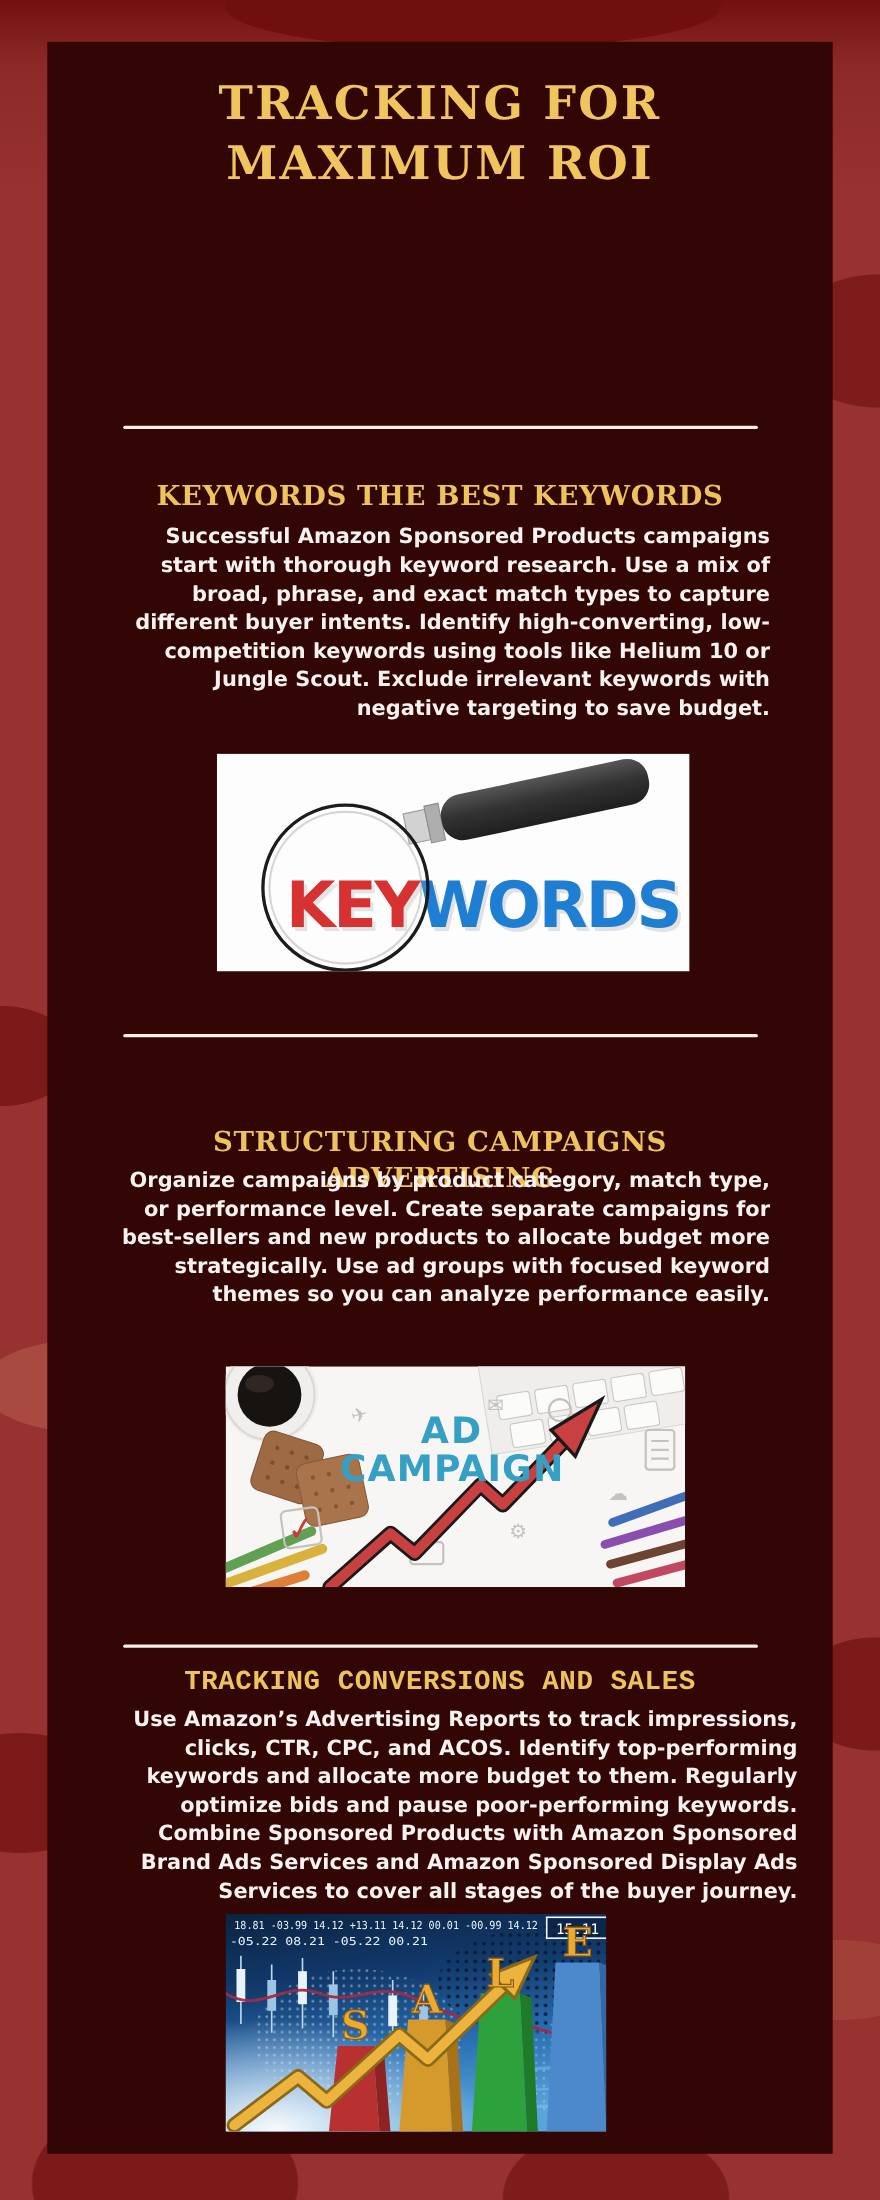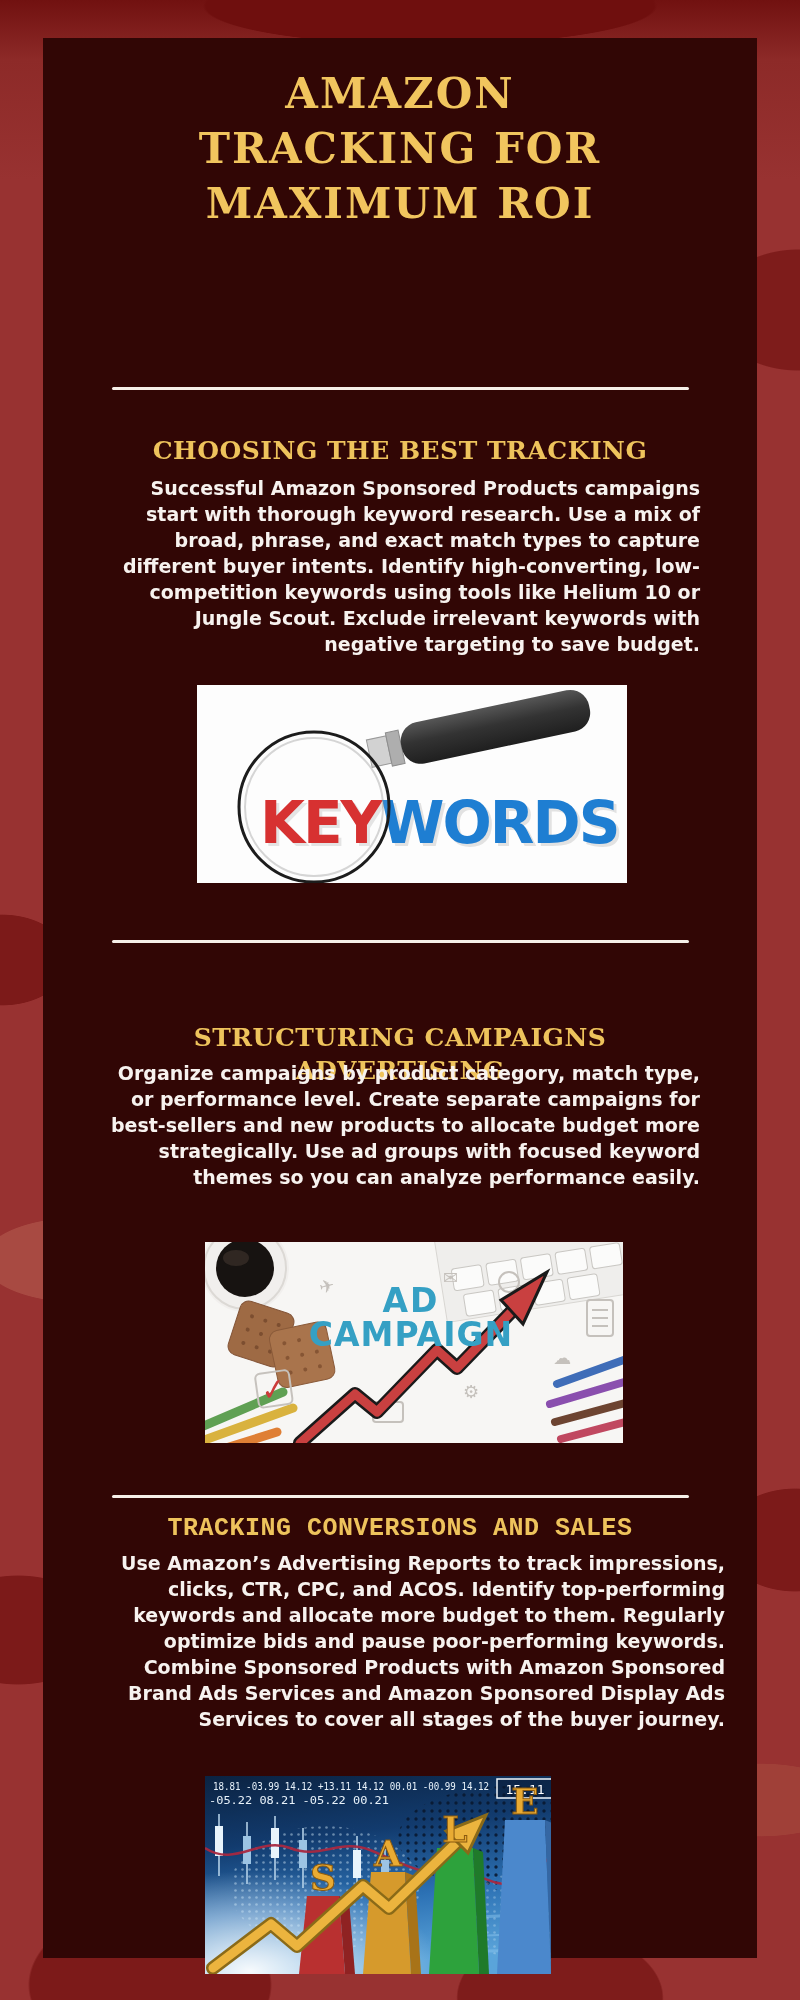--- a/index.html
+++ b/index.html
@@ -31,28 +31,27 @@
   .photo{position:absolute;overflow:hidden;}
   .photo svg{display:block;}
 </style>
 </head>
 <body>
 
 <div class="stage">
   <div class="card">
 
     <div class="abs title" style="top:28px;">
-      <div>AMAZON</div>
       <div>TRACKING FOR</div>
       <div>MAXIMUM ROI</div>
     </div>
 
     <div class="divider" style="top:349px;"></div>
     <div class="abs heading" style="top:396px;">
-      <div>CHOOSING THE BEST TRACKING</div>
+      <div>KEYWORDS THE BEST KEYWORDS</div>
     </div>
     <div class="para" style="top:437px;width:600px;">Successful Amazon Sponsored Products campaigns start with thorough keyword research. Use a mix of broad, phrase, and exact match types to capture different buyer intents. Identify high-converting, low-competition keywords using tools like Helium 10 or Jungle Scout. Exclude irrelevant keywords with negative targeting to save budget.</div>
 
     <div class="photo" style="top:647px;left:154px;width:430px;height:198px;">
       <svg width="430" height="203" viewBox="0 0 430 203">
         <defs>
           <linearGradient id="hg" x1="0" y1="0" x2="0" y2="1">
             <stop offset="0" stop-color="#565656"></stop>
               <stop offset=".45" stop-color="#333"></stop>
               <stop offset="1" stop-color="#1f1f1f"></stop>
@@ -169,21 +168,21 @@
         </g>
       </svg>
     </div>
 
     <div class="divider" style="top:1457px;"></div>
     <div class="abs heading" style="top:1474px;font-family:Liberation Mono, monospace;">
       <div>TRACKING CONVERSIONS AND SALES</div>
     </div>
     <div class="para" style="top:1512px;width:650px;">Use Amazon’s Advertising Reports to track impressions, clicks, CTR, CPC, and ACOS. Identify top-performing keywords and allocate more budget to them. Regularly optimize bids and pause poor-performing keywords. Combine Sponsored Products with Amazon Sponsored Brand Ads Services and Amazon Sponsored Display Ads Services to cover all stages of the buyer journey.</div>
 
-    <div class="photo" style="top:1702px;left:162px;width:346px;height:198px;margin-top:36px;">
+    <div class="photo" style="top:1702px;left:162px;width:346px;height:198px;">
       <svg width="418" height="198" viewBox="0 0 418 198">
         <defs>
           <linearGradient id="sbg" x1="0" y1="0" x2="0.25" y2="1">
             <stop offset="0" stop-color="#0b2342"></stop>
               <stop offset=".35" stop-color="#123b6e"></stop>
             <stop offset=".68" stop-color="#2c71b4"></stop>
               <stop offset="1" stop-color="#5aa4da"></stop>
           </linearGradient>
           <radialGradient id="wglow" cx=".5" cy=".5" r=".5">
             <stop offset="0" stop-color="#ffffff" stop-opacity=".95"></stop>

